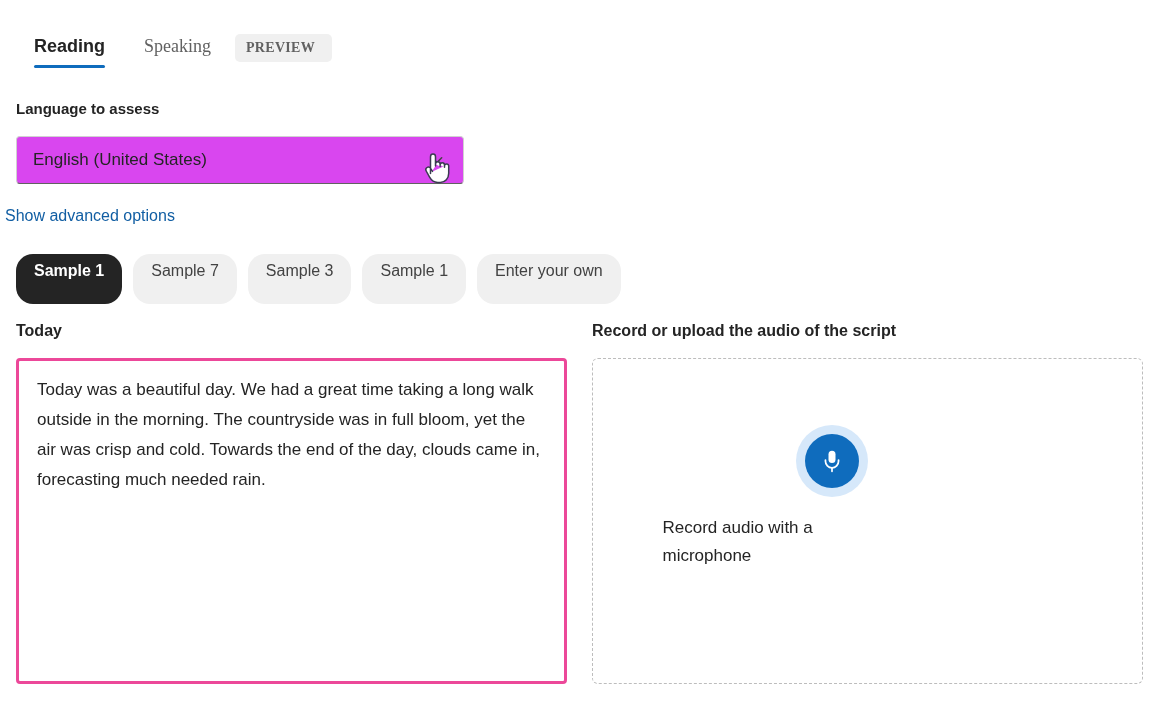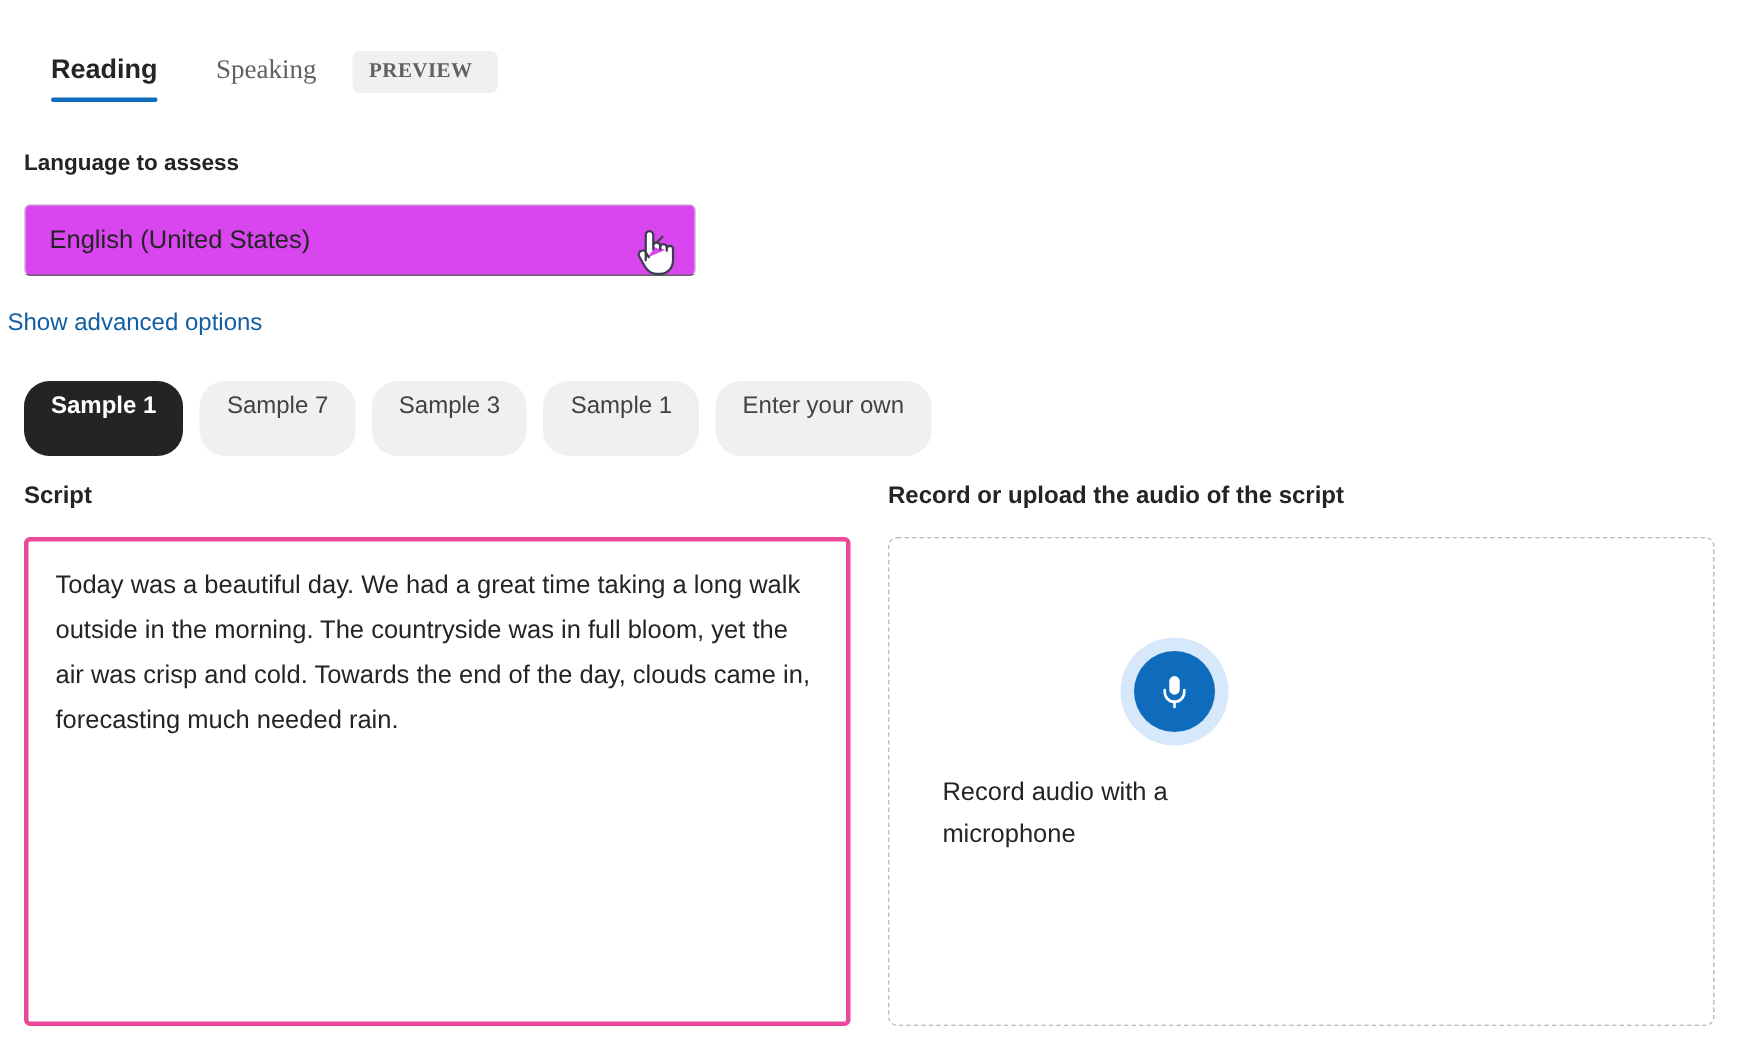--- a/index.html
+++ b/index.html
@@ -165,21 +165,21 @@
     left: 0; right: 0;
     top: 66px;
     display: flex;
   }
   .upload-col {
     width: 50%;
     display: flex;
     flex-direction: column;
     align-items: center;
   }
-  .col-record { align-items: center; }
+  .col-record { align-items: flex-end; }
   .col-upload { align-items: center; }
 
   .mic-wrap {
     width: 72px; height: 72px;
     border-radius: 50%;
     background: #d6e8fa;
     display: flex; align-items: center; justify-content: center;
     cursor: pointer;
     margin-left: 106px;
   }
@@ -260,21 +260,21 @@
   <div class="link" id="adv-link">Show advanced options</div>
 
   <div class="pillrow">
     <div class="pill selected">Sample 1</div>
     <div class="pill">Sample 7</div>
     <div class="pill">Sample 3</div>
     <div class="pill">Sample 1</div>
     <div class="pill">Enter your own</div>
   </div>
 
-  <div class="field-label" id="lbl-script">Script</div>
+  <div class="field-label" id="lbl-script">Today</div>
   <div class="script-box">
     <p class="script-text">Today was a beautiful day. We had a great time taking a long walk outside in the morning. The countryside was in full bloom, yet the air was crisp and cold. Towards the end of the day, clouds came in, forecasting much needed rain.</p>
   </div>
 
   <div class="field-label" id="lbl-record">Record or upload the audio of the script</div>
 
   <div class="upload-panel">
     <div class="upload-cols">
 
       <div class="upload-col col-record">

